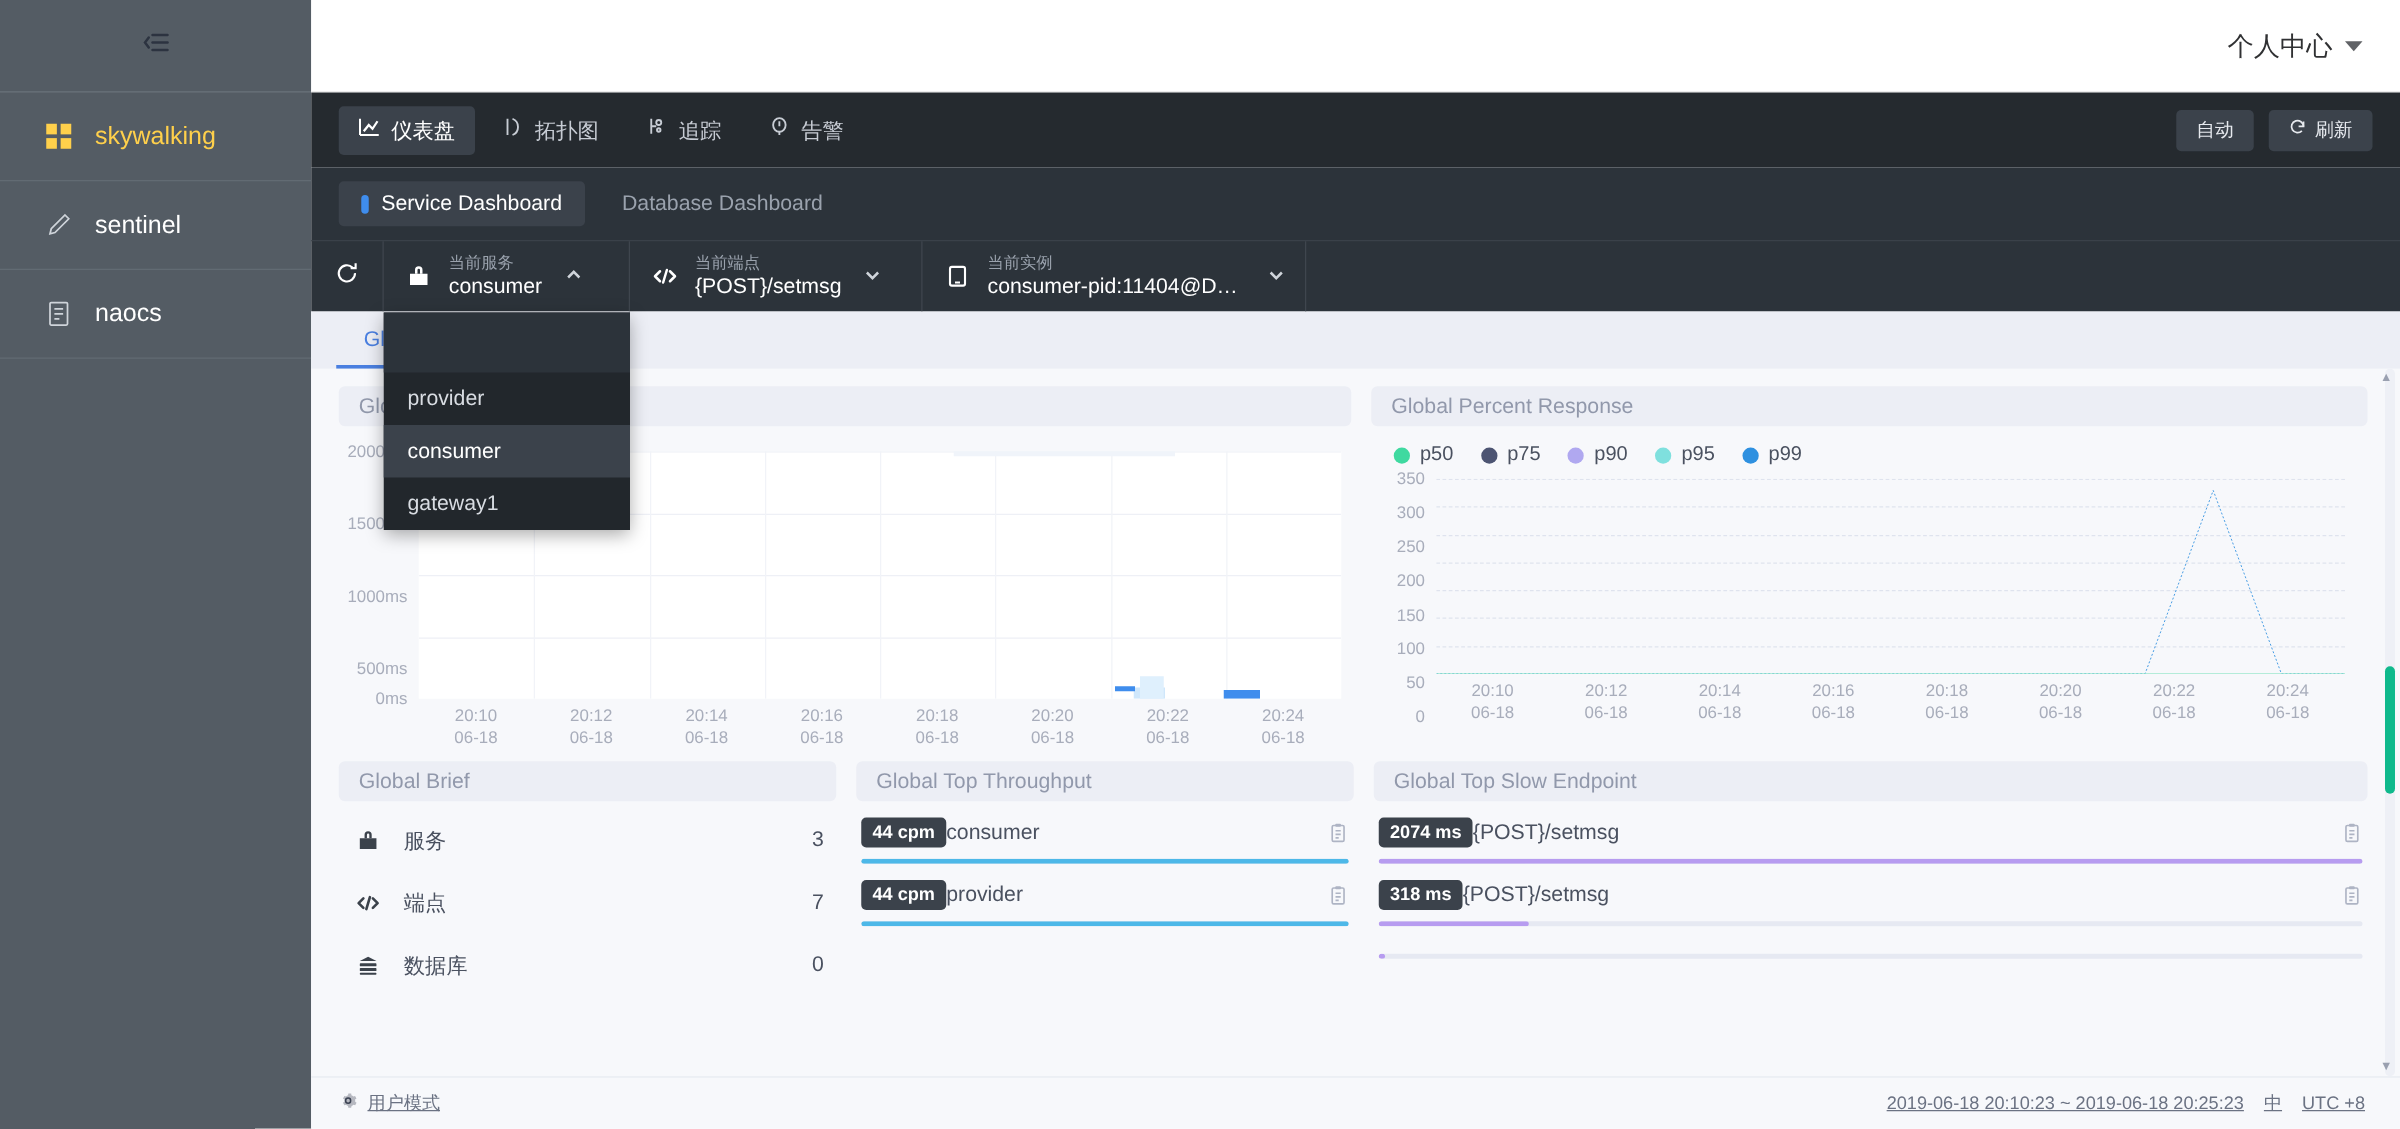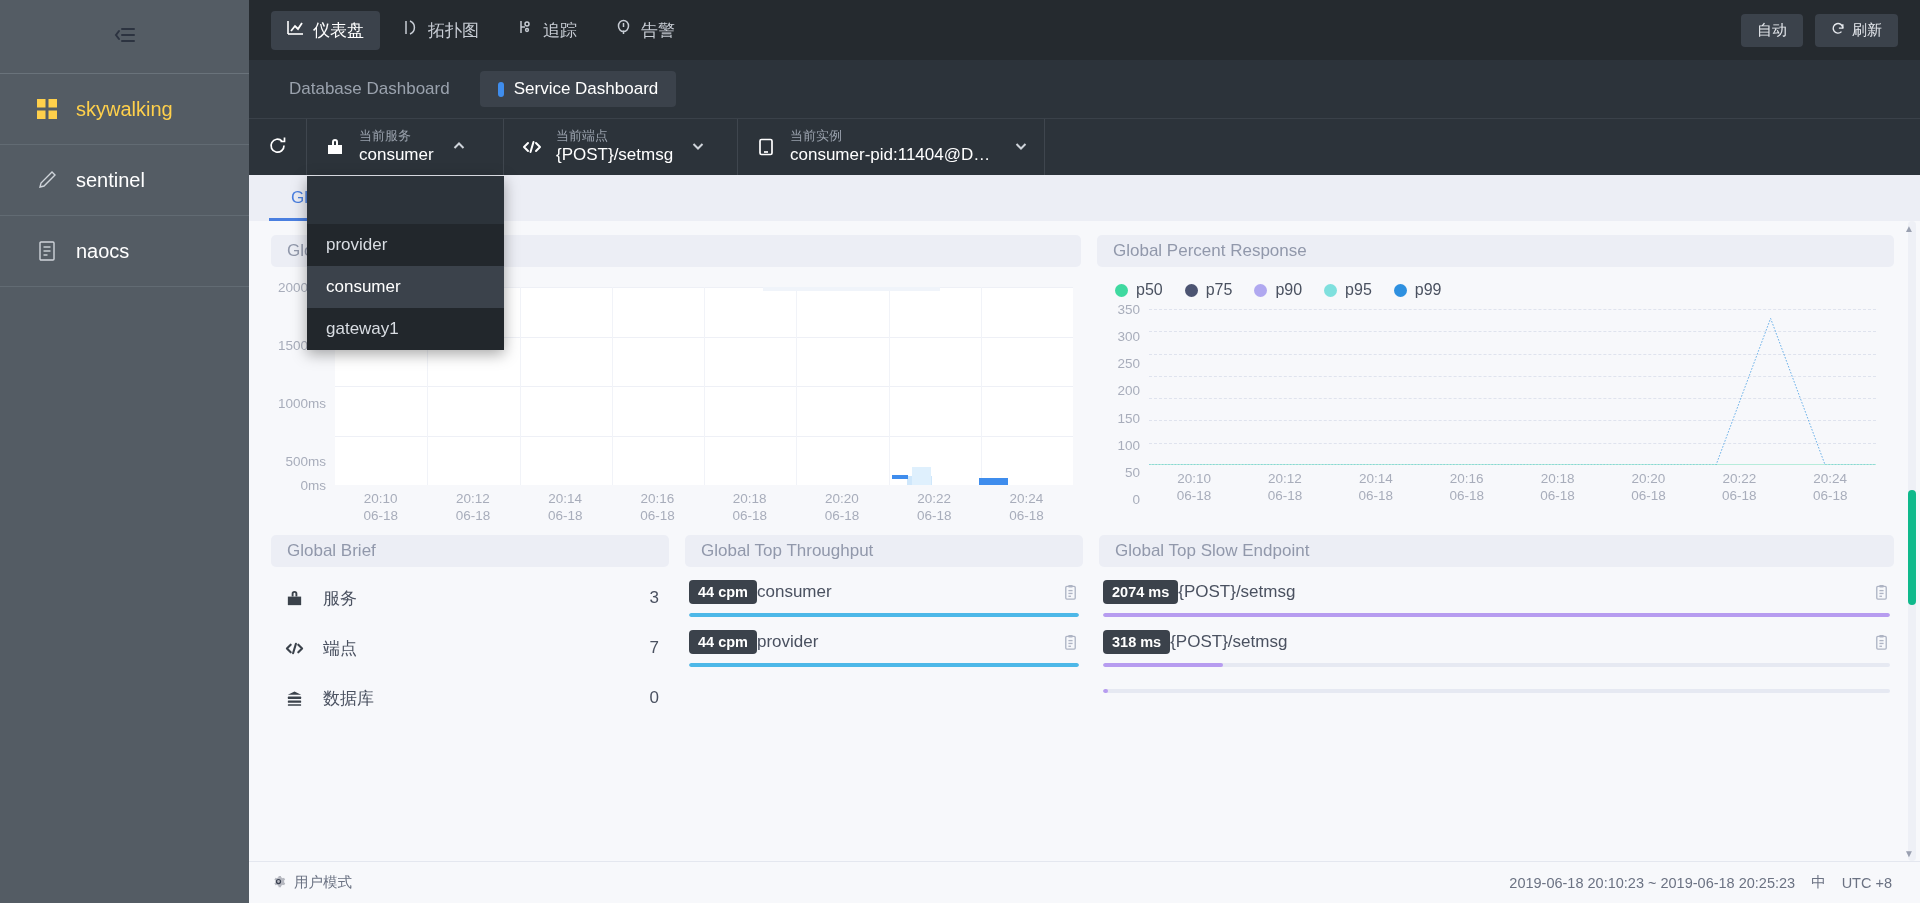--- a/index.html
+++ b/index.html
@@ -199,21 +199,21 @@
     font-size: 17px; color: #4a5160;
   }
   .brief-row .bic { color: #3b424b; display: flex; width: 20px; }
   .brief-row .bnum { margin-left: auto; color: #4a5160; }
 
   
   .footer {
     height: 42px; flex: 0 0 42px;
     background: #f7f8fb; border-top: 1px solid #e4e7ef;
     display: flex; align-items: center; justify-content: space-between;
-    padding: 0 28px 0 22px; font-size: 14.5px; color: #6b7283;
+    padding: 0 28px 0 22px; font-size: 14.5px; color: #6b7283; text-decoration: underline;
   }
   .f-left { display: flex; align-items: center; gap: 8px; cursor: pointer; }
   .f-right { display: flex; align-items: center; gap: 16px; }
 
   
   .vscroll { position: absolute; top: 0; right: 4px; width: 8px; bottom: 0; }
   .vscroll .track { position: absolute; inset: 0; background: #eef0f6; border-radius: 4px; }
   .vscroll .thumb { position: absolute; left: 0; width: 8px; background: #0fb98c; border-radius: 4px; }
   .scroll-arrow { position: absolute; right: 2px; color: #9aa0b0; font-size: 10px; }
 </style>
@@ -265,20 +265,26 @@
           </svg>
       </span>
       <span>naocs</span>
     </div>
 
     <div class="sb-rest"></div>
   </div>
 
   <div class="right">
 
+    <div class="topbar">
+      <div class="user-center">
+        <span>个人中心</span>
+        <span class="caret-dn"></span>
+      </div>
+    </div>
 
     <div class="sw">
 
       <div class="sw-nav">
         <div class="sw-nav-left">
           <div class="nav-btn active">
             <span>
               <svg viewBox="0 0 17 17" fill="none" stroke="currentColor" stroke-width="1.6">
                   <polyline points="1,15 1,2"></polyline>
                   <polyline points="1,15 16,15"></polyline>
@@ -328,26 +334,26 @@
                   <path d="M13.5 7A5.5 5.5 0 1 0 12 11"></path>
                   <polyline points="13.5,2.5 13.5,7 9,7"></polyline>
                 </svg>
             </span>
             <span>刷新</span>
           </div>
         </div>
       </div>
 
       <div class="sw-dash">
-        <div class="dash-tab">
-          <span>Database Dashboard</span>
-        </div>
         <div class="dash-tab active">
           <span class="dot-blue"></span>
           <span>Service Dashboard</span>
+        </div>
+        <div class="dash-tab">
+          <span>Database Dashboard</span>
         </div>
       </div>
 
       <div class="sw-sel">
         <div class="sel-reload">
           <span>
             <svg viewBox="0 0 19 19" fill="none" stroke="currentColor" stroke-width="1.7">
                 <path d="M16 9.5A6.5 6.5 0 1 1 14 5"></path>
                 <polyline points="16.5,1.5 16.5,5.5 12.5,5.5"></polyline>
               </svg>

